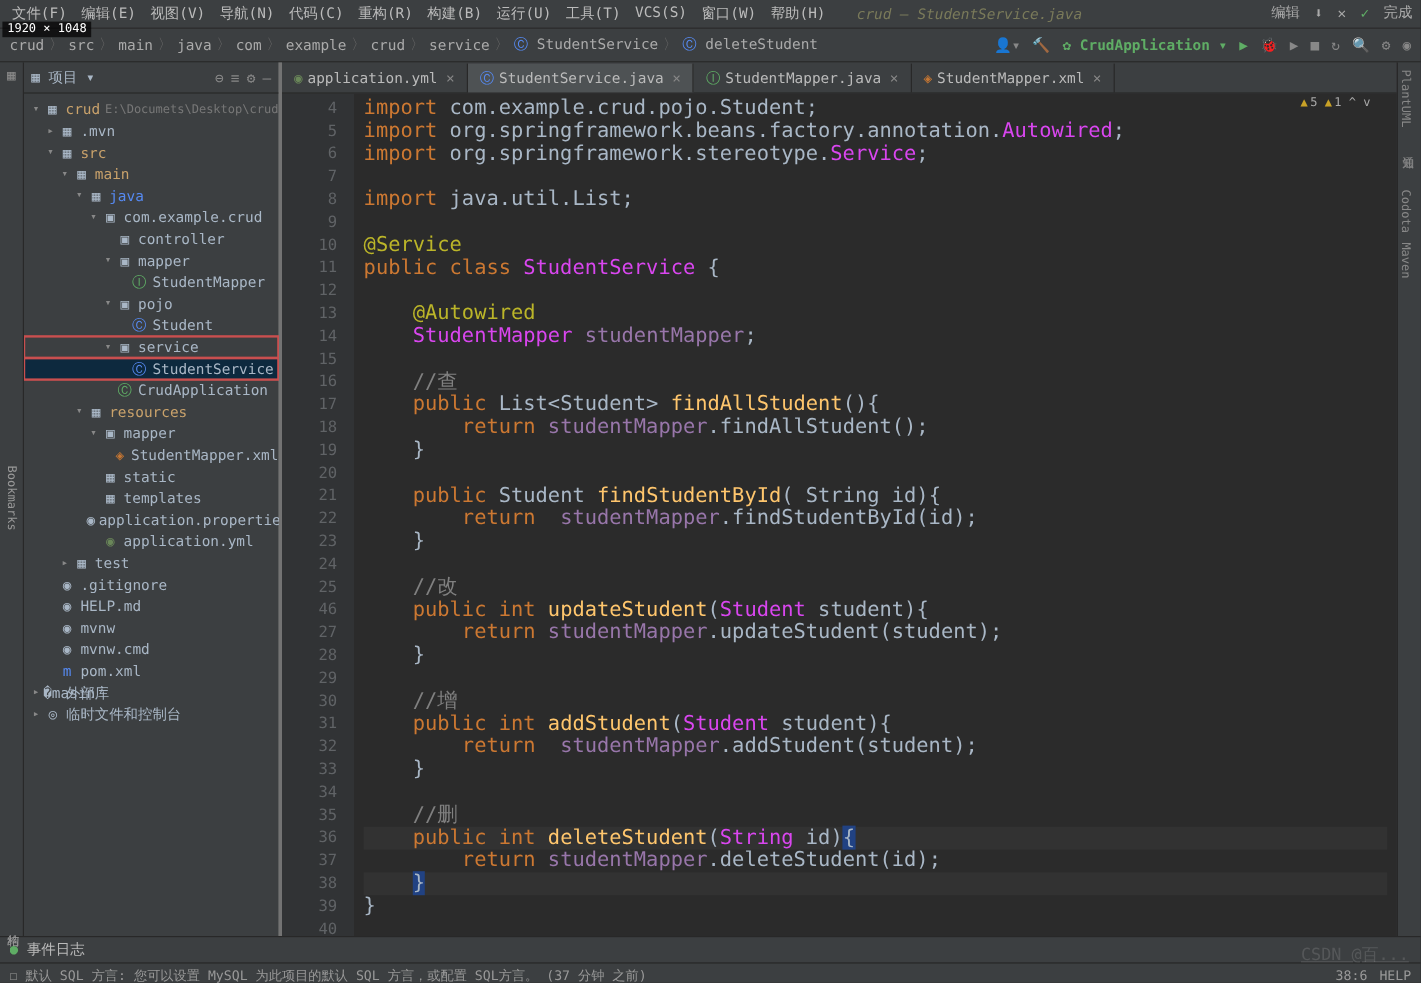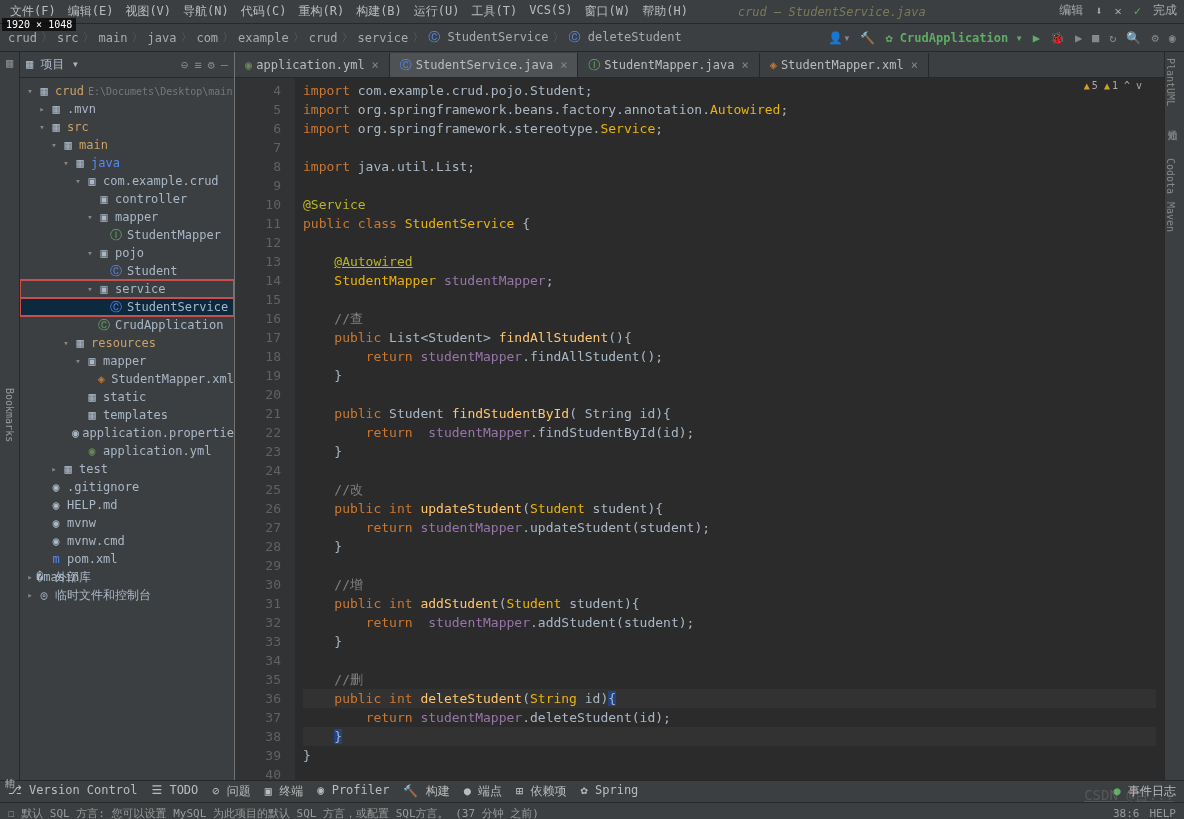--- a/index.html
+++ b/index.html
@@ -1,55 +1,55 @@
 <!DOCTYPE html>
 <html><head>
 <meta charset="utf-8">
 <style>
 * { margin:0; padding:0; box-sizing:border-box; font-family:"Microsoft YaHei",Consolas,monospace; }
 body { background:#2b2b2b; color:#a9b7c6; font-size:12px; width:1184px; height:819px; overflow:hidden; position:relative; }
-.topbar { background:#3c3f41; height:24px; display:flex; align-items:center; padding:0 4px; border-bottom:1px solid #282828;gap:24px; }
+.topbar { background:#3c3f41; height:24px; display:flex; align-items:center; padding:0 4px; border-bottom:1px solid #282828; }
 .dim-badge { position:absolute; top:18px; left:2px; background:rgba(0,0,0,0.7); color:#fff; padding:1px 4px; font-size:10px; z-index:10; }
 .menu-item { padding:2px 6px; color:#bbb; }
 .tab-title { margin-left:20px; color:#7a7a5a; font-style:italic; }
 .top-right { position:absolute; right:4px; top:2px; display:flex; gap:6px; color:#aaa; align-items:center; }
 .top-right span { padding:0 3px; }
 .navbar { background:#3c3f41; height:28px; display:flex; align-items:center; padding:0 8px; border-bottom:1px solid #282828; justify-content:space-between; }
 .crumbs { display:flex; gap:4px; color:#aaa; align-items:center; }
 .crumbs .sep { color:#666; }
 .nav-icons { display:flex; gap:10px; align-items:center; color:#888; }
 .main { display:flex; height:728px; }
 .left-gutter { width:20px; background:#3c3f41; border-right:1px solid #282828; display:flex; flex-direction:column; align-items:center; padding-top:4px; color:#888; }
 .vtext { writing-mode:vertical-rl; font-size:10px; margin-top:auto; margin-bottom:10px; color:#999; }
-.sidebar { width:215px; background:#3c3f41; border-right:1px solid #737373; display:flex; flex-direction:column; }
+.sidebar { width:215px; background:#3c3f41; border-right:3px solid #737373; display:flex; flex-direction:column; }
 .side-head { height:26px; display:flex; align-items:center; padding:0 6px; border-bottom:1px solid #282828; justify-content:space-between; }
 .side-head-icons { display:flex; gap:6px; color:#888; }
 .tree { flex:1; overflow:auto; padding:4px 0; font-size:12px; }
 .tree-row { display:flex; align-items:center; height:18px; padding-left:4px; white-space:nowrap; }
 .tree-row.sel { background:#0d293e; }
 .tree-row.boxed { outline:2px solid #c94f4f; outline-offset:-1px; }
 .arrow { width:12px; color:#888; font-size:9px; text-align:center; }
 .ficon { width:16px; text-align:center; margin-right:3px; }
 .dir { color:#c9a26b; }
 .file-dim { color:#777; font-size:10px; margin-left:4px; }
 .editor-area { flex:1; display:flex; flex-direction:column; background:#2b2b2b; }
 .tabs { height:26px; background:#3c3f41; display:flex; align-items:flex-end; border-bottom:1px solid #282828; }
 .tab { height:24px; padding:0 10px; display:flex; align-items:center; gap:4px; color:#bbb; border-right:1px solid #282828; }
 .tab.active { background:#4e5254; }
 .tab .close { color:#888; margin-left:3px; }
 .code-wrap { flex:1; display:flex; position:relative; overflow:hidden; }
 .gutter { width:60px; background:#313335; text-align:right; padding:3px 14px 3px 4px; color:#606366; font-family:Consolas,monospace; font-size:13px; line-height:19px; position:relative; }
 .gutter .ln { height:19px; }
-.code { flex:1; padding:3px 8px; font-family:Consolas,monospace; font-size:13px; line-height:19px; white-space:pre; position:relative; }
+.code { flex:1; padding:3px 8px; font-family:Consolas,monospace; font-size:17px; line-height:19px; white-space:pre; position:relative; }
 .code-line { height:19px; }
 .code-line.hl { background:#323232; }
 .kw { color:#cc7832; }
-.type { color:#eab308; }
+.type { color:#d946ef; }
 .anno { color:#bbb529; }
-.anno-u { color:#bbb529; text-decoration:underline; }
+.anno-u { color:#bbb529; }
 .fn { color:#ffc66d; }
 .param { color:#a9b7c6; }
 .field { color:#9876aa; }
 .comm { color:#808080; }
 .right-gutter { width:20px; background:#3c3f41; border-left:1px solid #282828; position:relative; }
 .rg-item { writing-mode:vertical-rl; font-size:10px; color:#888; position:absolute; }
 .err-strip { position:absolute; right:22px; top:2px; font-size:10px; color:#aaa; display:flex; gap:6px; }
 .err-strip .warn::before { content:"▲"; color:#c9a227; margin-right:2px; }
 .bottom-tools { height:22px; background:#3c3f41; border-top:1px solid #282828; display:flex; align-items:center; padding:0 8px; gap:14px; color:#bbb; justify-content:space-between; }
 .bt-left { display:flex; gap:14px; }
@@ -144,21 +144,21 @@
         <span>≡</span>
         <span>⚙</span>
         <span>—</span>
       </div>
     </div>
     <div class="tree" id="tree">
         <div class="tree-row" style="padding-left: 4px;">
           <span class="arrow">▾</span>
           <span class="ficon ">▦</span>
           <span class="dir">crud</span>
-          <span class="file-dim">E:\Documets\Desktop\main</span>
+          <span class="file-dim">E:\Documets\Desktop\crud</span>
         </div>
         <div class="tree-row" style="padding-left: 16px;">
           <span class="arrow">▸</span>
           <span class="ficon ">▦</span>
           <span class="">.mvn</span>
         </div>
         <div class="tree-row" style="padding-left: 16px;">
           <span class="arrow">▾</span>
           <span class="ficon ">▦</span>
           <span class="dir">src</span>
@@ -342,21 +342,21 @@
           <div class="ln">16</div>
           <div class="ln">17</div>
           <div class="ln">18</div>
           <div class="ln">19</div>
           <div class="ln">20</div>
           <div class="ln">21</div>
           <div class="ln">22</div>
           <div class="ln">23</div>
           <div class="ln">24</div>
           <div class="ln">25</div>
-          <div class="ln">26</div>
+          <div class="ln">46</div>
           <div class="ln">27</div>
           <div class="ln">28</div>
           <div class="ln">29</div>
           <div class="ln">30</div>
           <div class="ln">31</div>
           <div class="ln">32</div>
           <div class="ln">33</div>
           <div class="ln">34</div>
           <div class="ln">35</div>
           <div class="ln">36</div>
@@ -371,31 +371,20 @@
 
   <div class="right-gutter">
     <div class="rg-item" style="top:6px">PlantUML</div>
     <div class="rg-item" style="top:70px">通知</div>
     <div class="rg-item" style="top:106px">Codota</div>
     <div class="rg-item" style="top:150px">Maven</div>
   </div>
 </div>
 
 <div class="bottom-tools">
-  <div class="bt-left" id="btools">
-      <span>⎇ Version Control</span>
-      <span>☰ TODO</span>
-      <span>⊘ 问题</span>
-      <span>▣ 终端</span>
-      <span>◉ Profiler</span>
-      <span>🔨 构建</span>
-      <span>● 端点</span>
-      <span>⊞ 依赖项</span>
-      <span>✿ Spring</span>
-    </div>
   <div><span class="green-dot">●</span> <span>事件日志</span></div>
 </div>
 
 <div class="status">
   <span>☐ <span>默认 SQL 方言: 您可以设置 MySQL 为此项目的默认 SQL 方言，或配置 SQL方言。 (37 分钟 之前)</span></span>
   <div class="status-right">
     <span>38:6</span>
     <span>HELP</span>
   </div>
 </div>

